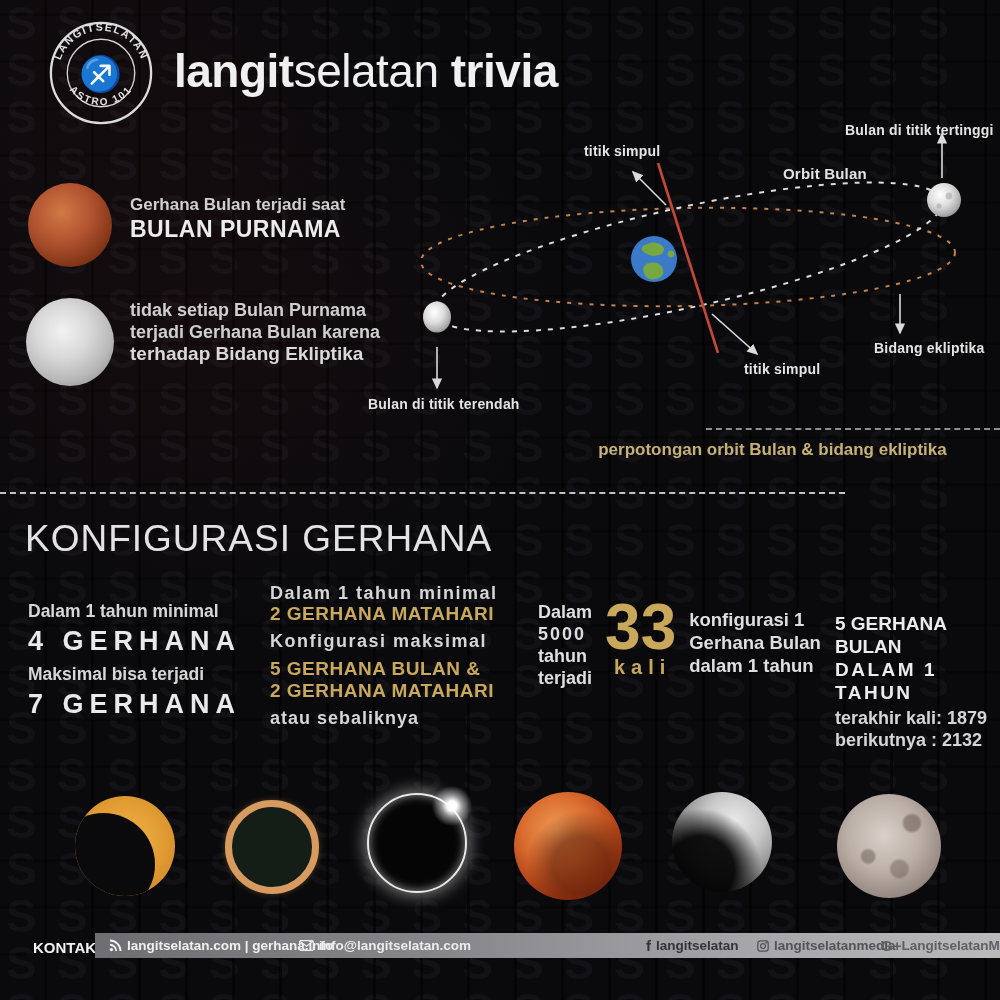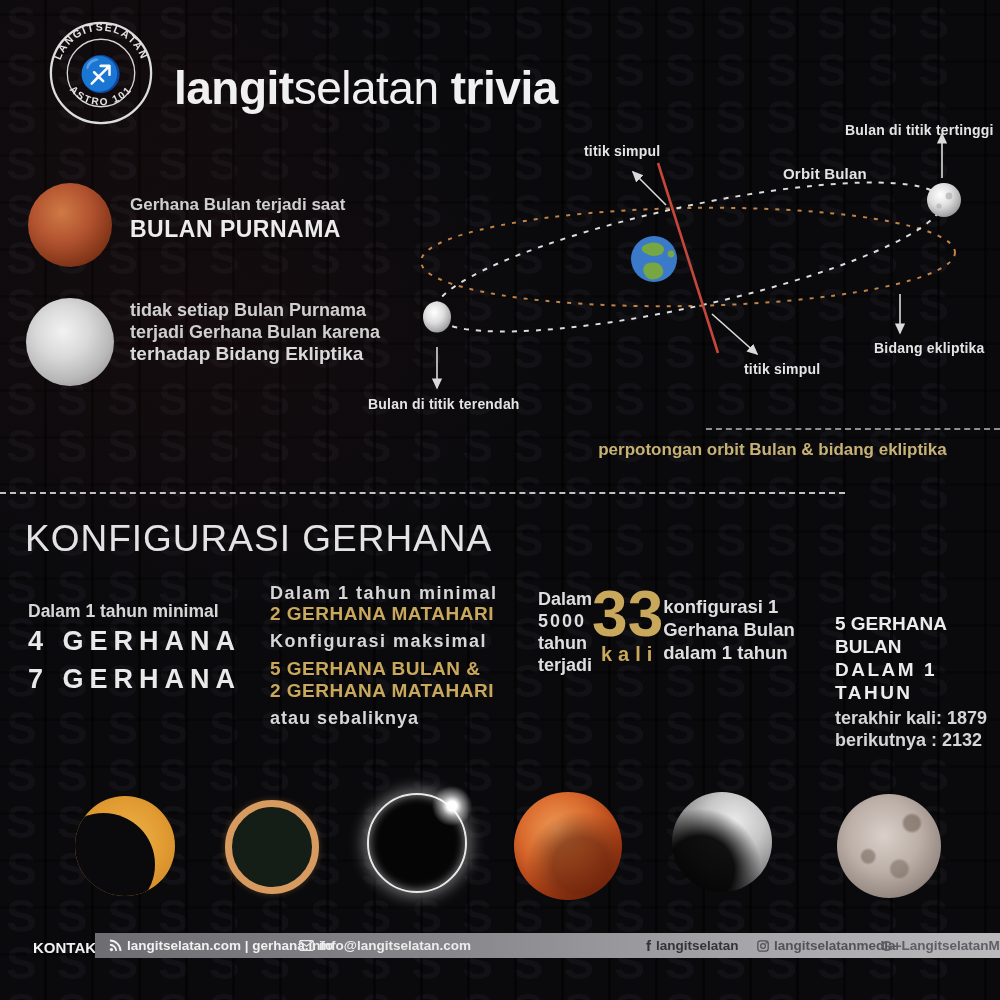--- a/index.html
+++ b/index.html
@@ -51,21 +51,21 @@
     </defs>
     <text font-size="11" font-weight="bold" fill="#e3e3e3" letter-spacing="1.6" text-anchor="middle">
       <textPath href="#arcTop" startOffset="50%">LANGITSELATAN</textPath>
     </text>
     <text font-size="10.5" font-weight="bold" fill="#e3e3e3" letter-spacing="2" text-anchor="middle">
       <textPath href="#arcBot" startOffset="50%">ASTRO 101</textPath>
     </text>
     <text x="55" y="68" font-size="36" fill="#e8e8e8" text-anchor="middle">♐</text>
   </svg>
 
-  <div class="abs" style="left:174px;top:61px;font-size:46px;color:#f0f0f0;letter-spacing:-.5px;">
+  <div class="abs" style="left:174px;top:44px;font-size:46px;color:#f0f0f0;letter-spacing:-.5px;">
     <span style="font-weight:bold;">langit</span><span style="font-weight:normal;">selatan</span><span style="font-weight:bold;">&nbsp;trivia</span>
   </div>
 
   <div class="abs moonball" style="left:28px;top:183px;width:84px;height:84px;
        background:radial-gradient(circle at 40% 35%, #cf7a45 0%, #b25330 40%, #7e3316 75%, #53200d 100%);"></div>
   <div class="abs" style="left:130px;top:194px;">
     <div class="fact-t1">Gerhana Bulan terjadi saat</div>
     <div class="fact-t2">BULAN PURNAMA</div>
   </div>
 
@@ -127,33 +127,34 @@
        font-size:17px;font-weight:600;line-height:21px;">
     <div>perpotongan orbit Bulan &amp; bidang ekliptika</div>
   </div>
   <div class="dash" style="left:0;top:492px;width:845px;border-color:#c2c2c2;"></div>
 
   <div class="abs" style="left:25px;top:518px;font-size:37px;font-weight:normal;color:#e3e3e3;letter-spacing:1px;">KONFIGURASI GERHANA</div>
 
   <div class="abs" style="left:28px;top:601px;">
     <div class="stat-small">Dalam 1 tahun minimal</div>
     <div class="stat-big" style="margin:5px 0 8px;">4 GERHANA</div>
+    <div class="stat-small">Maksimal bisa terjadi</div>
     <div class="stat-big" style="margin-top:5px;">7 GERHANA</div>
   </div>
 
   <div class="abs" style="left:270px;top:583px;">
     <div class="stat-small" style="font-size:18px;letter-spacing:1.5px;">Dalam 1 tahun minimal</div>
     <div class="g-line gold">2 GERHANA MATAHARI</div>
     <div class="stat-small" style="font-size:18px;letter-spacing:1.5px;margin-top:6px;">Konfigurasi maksimal</div>
     <div class="g-line gold" style="margin-top:7px;">5 GERHANA  BULAN &amp;</div>
     <div class="g-line gold">2 GERHANA MATAHARI</div>
     <div class="stat-small" style="font-size:18px;letter-spacing:1px;margin-top:6px;">atau sebaliknya</div>
   </div>
 
-  <div class="abs" style="left:538px;top:585px;display:flex;align-items:flex-start;">
+  <div class="abs" style="left:538px;top:598px;display:flex;align-items:flex-start;gap:13px;">
     <div style="font-size:18px;font-weight:600;color:#dedede;line-height:22px;padding-top:3px;">
       <div>Dalam</div>
       <div style="letter-spacing:2px;">5000</div>
       <div>tahun</div>
       <div>terjadi</div>
     </div>
     <div style="text-align:center;">
       <div class="gold" style="font-size:64px;font-weight:bold;line-height:58px;">33</div>
       <div class="gold" style="font-size:20px;font-weight:bold;letter-spacing:6px;margin-left:4px;">kali</div>
     </div>

